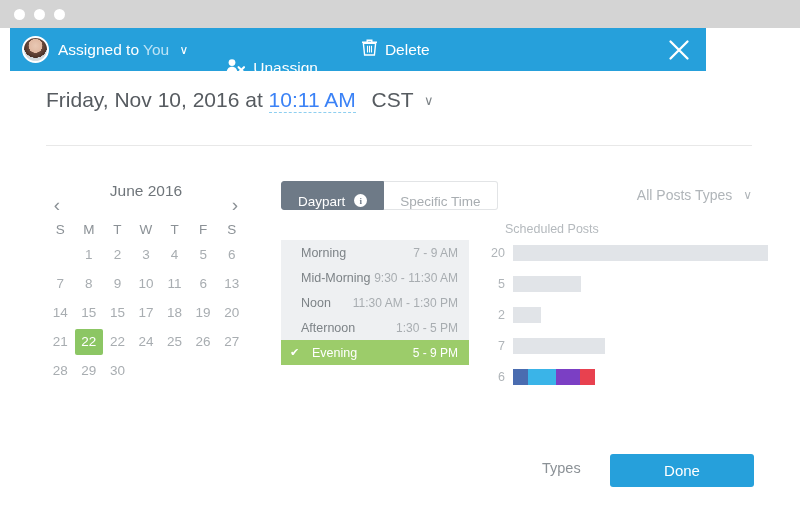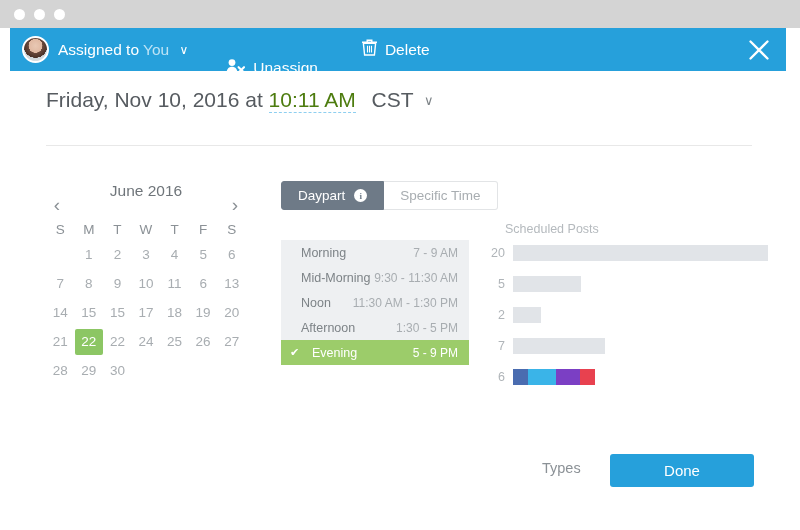--- a/index.html
+++ b/index.html
@@ -40,21 +40,21 @@
     width: 11px;
     height: 11px;
     border-radius: 50%;
     background: #ffffff;
   }
 
   
   .actionbar {
     position: absolute;
     left: 10px; top: 28px;
-    width: 776px;
+    width: 696px;
     height: 43px;
     background: #26a0db;
     display: flex;
     align-items: center;
   }
   .assigned {
     display: flex;
     align-items: center;
     margin-left: 12px;
     cursor: pointer;
@@ -109,21 +109,21 @@
   
   .headline {
     position: absolute;
     left: 46px;
     top: 88px;
     font-size: 21px;
     color: #565b60;
     white-space: nowrap;
   }
   .time-value {
-    color: #4d7c0f;
+    color: #3b82f6;
     border-bottom: 1px dashed #8ecff0;
     padding-bottom: 1px;
     cursor: pointer;
   }
   .tz {
     color: #565b60;
     margin-left: 10px;
     cursor: pointer;
   }
   .tz .caret-dark {
@@ -203,21 +203,20 @@
   
   .tabs {
     position: absolute;
     left: 281px;
     top: 181px;
     display: flex;
     height: 29px;
   }
   .tab {
     display: flex;
-    align-items: center;
     justify-content: center;
     font-size: 13.5px;
     padding: 12px 16px;
     box-sizing: border-box;
     height: 29px;
     cursor: pointer;
     border: 1px solid #e2e4e6;
   }
   .tab.active {
     background: #6e7a87;
@@ -490,20 +489,24 @@
   </div>
 
   <div class="tabs">
     <div class="tab active">
       <span>Daypart</span>
       <span class="info-icon">i</span>
     </div>
     <div class="tab inactive">Specific Time</div>
   </div>
 
+  <div class="posttype-filter">
+    <span>All Posts Types</span>
+    <span class="caret-dark">∨</span>
+  </div>
 
   <div class="scheduled-label">Scheduled Posts</div>
 
   <div class="daypart-list" id="daypart-list">
       <div class="daypart-row">
         <span class="dp-name">Morning</span>
         <span class="dp-time">7 - 9 AM</span>
       </div>
       <div class="daypart-row">
         <span class="dp-name">Mid-Morning</span>

